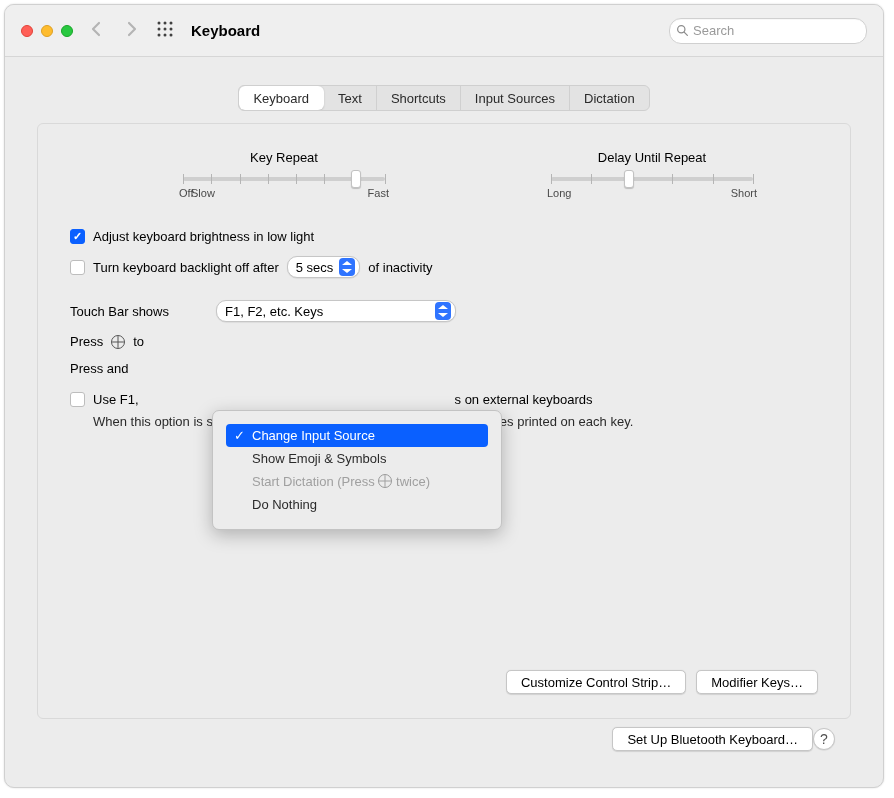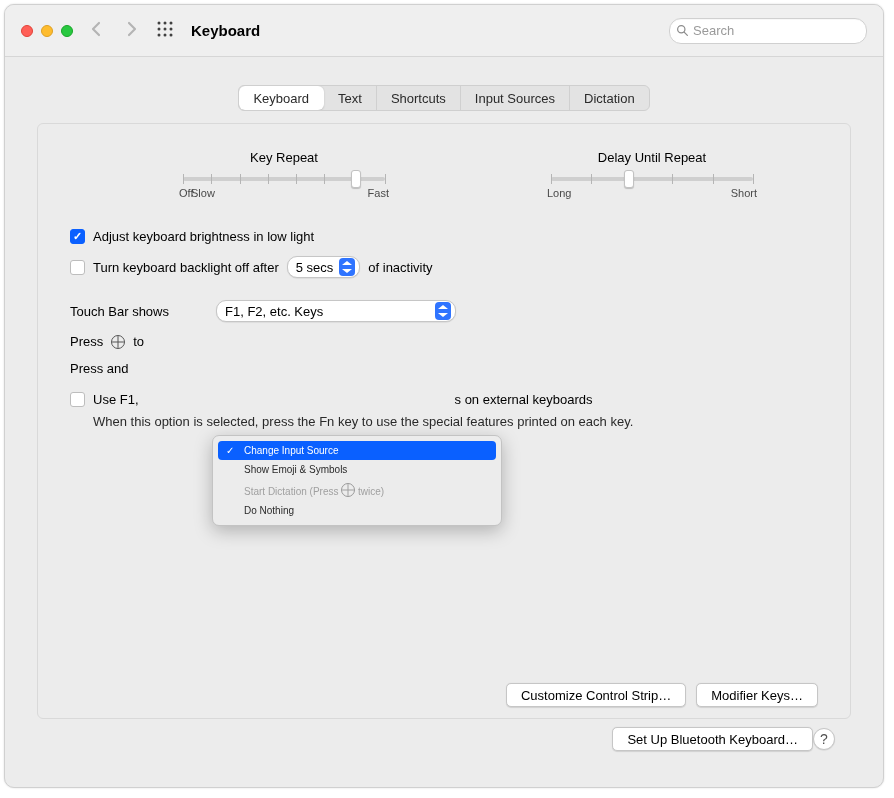--- a/index.html
+++ b/index.html
@@ -130,21 +130,21 @@
   border-left:5px solid transparent; border-right:5px solid transparent;
 }
 .stepper::before { top:3px; border-bottom:4px solid #fff; }
 .stepper::after { bottom:3px; border-top:4px solid #fff; }
 
 .help {
   margin-left: 23px; font-size: 13px; color: #2a2a2a; line-height:1.35; margin-top:-6px;
 }
 
 .buttons-bottom {
-  position: absolute; right: 32px; bottom: 11px; display:flex; gap:10px;
+  position: absolute; right: 32px; bottom: 24px; display:flex; gap:10px;
 }
 .btn {
   height: 24px; padding: 0 14px; border: 0.5px solid #c6c6c6;
   border-radius: 5px; background:#fff; font-size:13px;
   display:inline-flex; align-items:center;
   box-shadow: 0 0.5px 1px rgba(0,0,0,0.12);
 }
 
 .footer { display:flex; justify-content:flex-end; align-items:center; gap:0; padding: 8px 16px 16px 0; }
 .help-btn {
@@ -152,21 +152,21 @@
   background:#fff; display:flex; align-items:center; justify-content:center;
   font-size:14px; font-weight:500; color:#505050;
   box-shadow:0 0.5px 1px rgba(0,0,0,0.12);
 }
 
 
 .menu {
   position:absolute; left:174px; top:286px; width:290px;
   background:#ececec; border:1px solid #c3c3c3; border-radius:7px;
   box-shadow:0 5px 18px rgba(0,0,0,0.25);
-  padding:5px; font-size:10px;margin-top:25px;
+  padding:13px; font-size:13px;
 }
 .mi { padding:4px 10px 4px 26px; border-radius:4px; position:relative; color:#2a2a2a;}
 .mi.sel { background:#0a60ff; color:#fff; }
 .mi.sel::before { content:"✓"; position:absolute; left:8px; }
 .mi.dis { color:#a0a0a0; }
 .globe-sm {
   display:inline-block; width:14px; height:14px; vertical-align:-2px;
   border:1px solid #a0a0a0; border-radius:50%; position:relative; overflow:hidden;
 }
 .mi .globe-sm { border-color:#999; }

